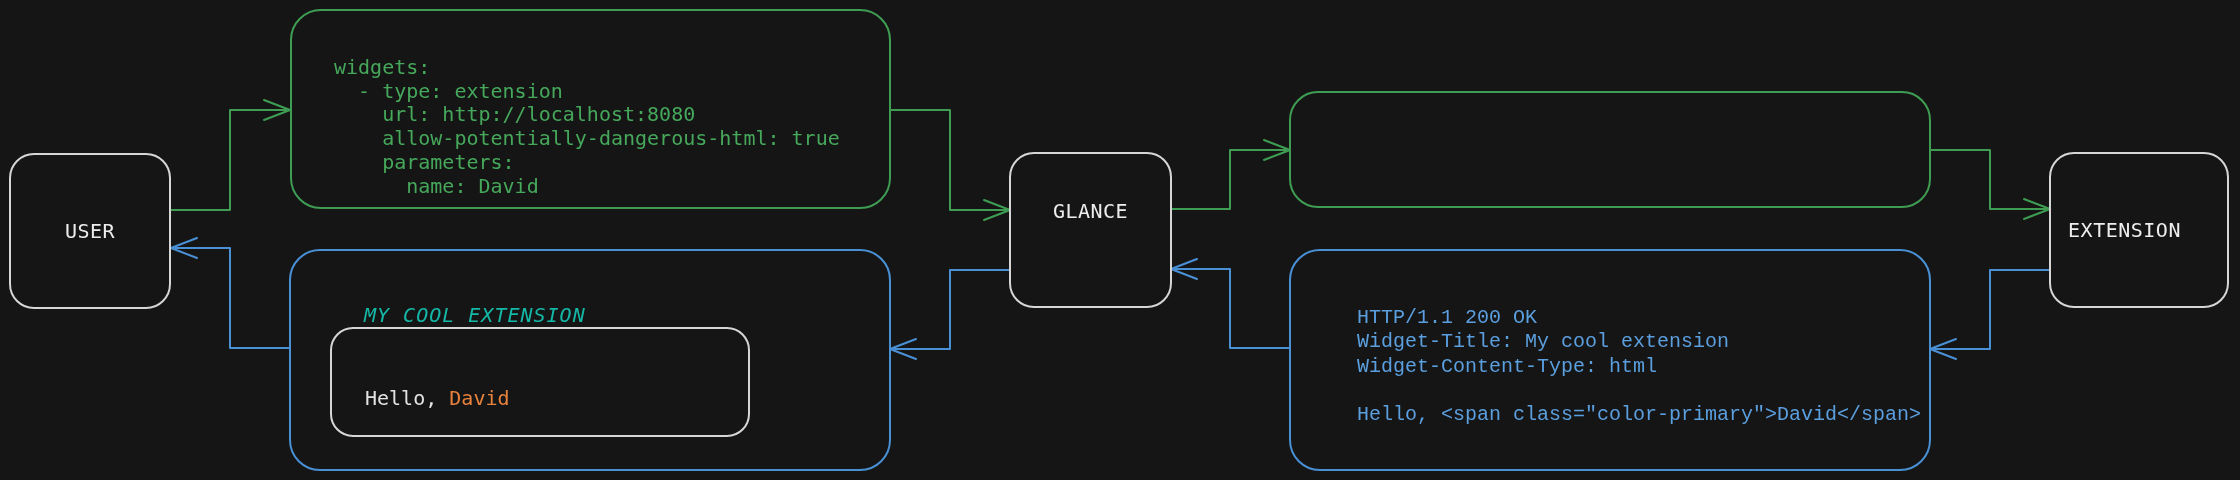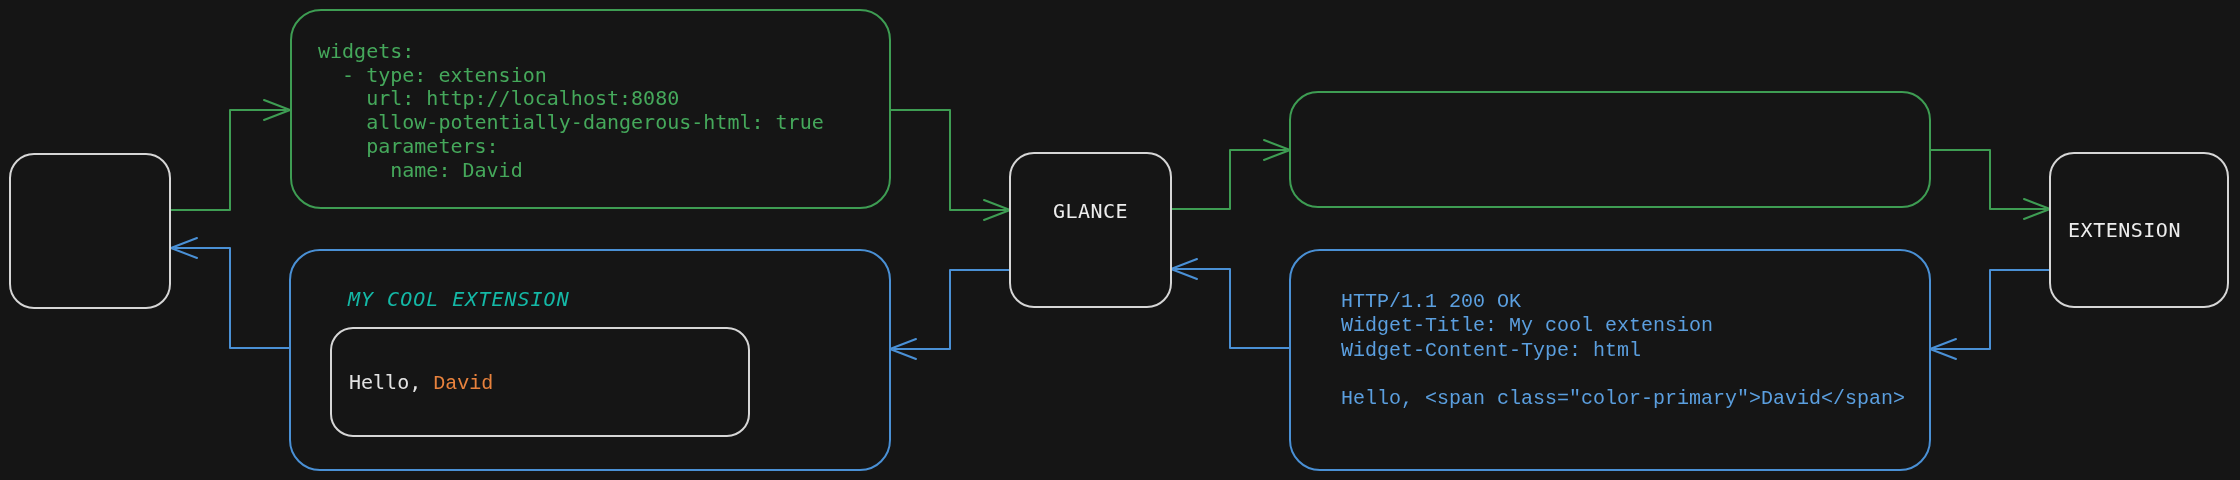--- a/index.html
+++ b/index.html
@@ -14,30 +14,30 @@
   
   .bx{fill:none;stroke-width:2px;}
   .bx-w{stroke:#D6D6D6;}
   .bx-g{stroke:#3E9D53;}
   .bx-b{stroke:#4A90D5;}
   
   .ln{fill:none;stroke-width:2px;stroke-linejoin:round;stroke-linecap:round;}
   .ln-g{stroke:#3E9D53;}
   .ln-b{stroke:#4A90D5;}
   
-  .txt{position:absolute;margin:0;white-space:pre;font-family:"DejaVu Sans Mono", monospace;}
+  .txt{position:absolute;margin:16px;white-space:pre;font-family:"DejaVu Sans Mono", monospace;}
   .node-label{
     position:absolute;display:flex;align-items:center;justify-content:center;
     color:#EDEDED;font-size:20px;letter-spacing:0.5px;
   }
   .code-g{color:#45A85B;font-size:20px;line-height:23.7px;}
   .code-b{color:#5B9FDF;font-size:20px;line-height:24.3px;}
   .widget-title{color:#14b8a6;font-size:20px;letter-spacing:1px;font-style:italic;}
   .greeting{color:#E3E3E3;font-size:20px;}
-  .greeting .name{color:#E8823D;font-family:Liberation Mono, monospace;}
+  .greeting .name{color:#E8823D;}
 </style>
 </head>
 <body>
 
 <div class="stage">
 
   <svg width="2240" height="480" viewBox="0 0 2240 480">
 
     <g>
       <path class="ln ln-g" d="M170,210 H230 V110 H286"></path>
@@ -77,20 +77,21 @@
     <rect class="bx bx-w" x="1010" y="153" width="161" height="154" rx="24"></rect>
     <rect class="bx bx-w" x="2050" y="153" width="178" height="154" rx="24"></rect>
 
     <rect class="bx bx-g" x="291" y="10" width="599" height="198" rx="30"></rect>
     <rect class="bx bx-g" x="1290" y="92" width="640" height="115" rx="28"></rect>
     <rect class="bx bx-b" x="290" y="250" width="600" height="220" rx="30"></rect>
     <rect class="bx bx-b" x="1290" y="250" width="640" height="220" rx="30"></rect>
     <rect class="bx bx-w" x="331" y="328" width="418" height="108" rx="22"></rect>
   </svg>
 
+  <div class="node-label" style="left:10px;top:154px;width:160px;height:154px;">USER</div>
   <div class="node-label" style="left:1010px;top:153px;width:161px;height:115px;">GLANCE</div>
   <div class="node-label" style="left:2050px;top:153px;width:149px;height:154px;">EXTENSION</div>
 
   <pre class="txt code-g" style="left:318px;top:40px;">widgets:
   - type: extension
     url: http://localhost:8080
     allow-potentially-dangerous-html: true
     parameters:
       name: David</pre>
 

